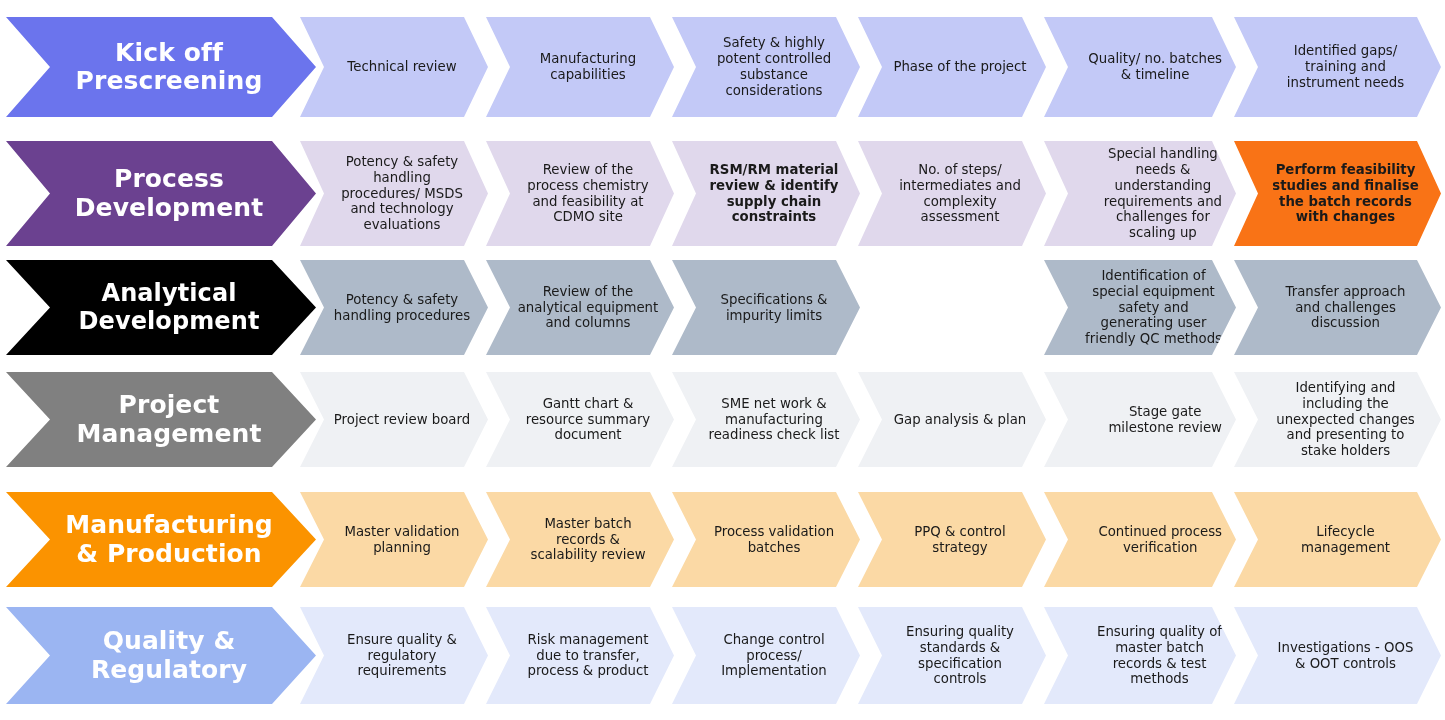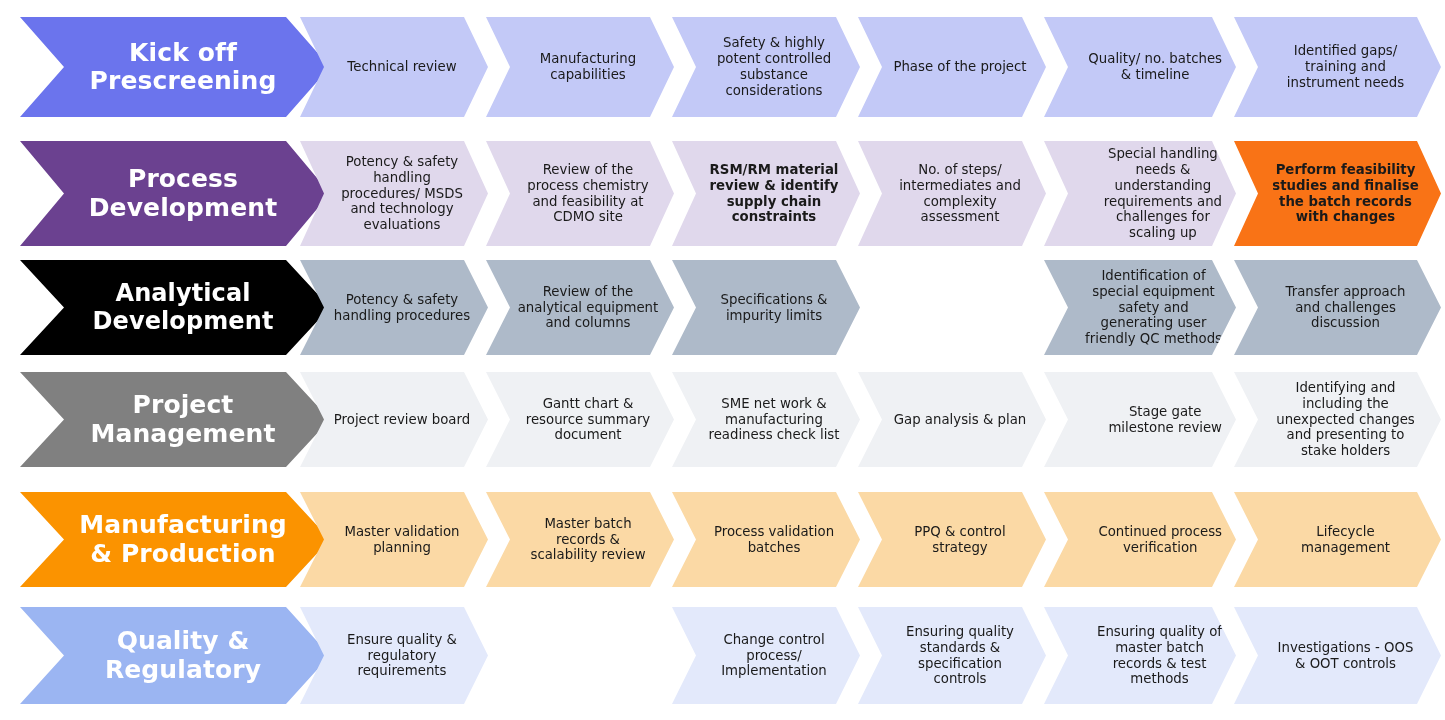--- a/index.html
+++ b/index.html
@@ -30,21 +30,21 @@
   .row-0 { top: 17px;  height: 100px; }
   .row-1 { height: 105px; top: 141px; }
   .row-2 { height: 95px;  top: 260px; }
   .row-3 { height: 95px;  top: 372px; }
   .row-4 { height: 95px;  top: 492px; }
   .row-5 { height: 97px;  top: 607px; }
 
   
   .cat {
     position: absolute;
-    left: 20px;
+    left: 6px;
     top: 0;
     width: 310px;
     height: 100%;
     display: flex;
     align-items: center;
     justify-content: center;
     box-sizing: border-box;
     padding-left: 46px;
     padding-right: 30px;
     -webkit-clip-path: polygon(0 0, calc(100% - 44px) 0, 100% 50%, calc(100% - 44px) 100%, 0 100%, 44px 50%);
@@ -298,20 +298,25 @@
     <div class="cat" style="background-color: rgb(155, 181, 242);">
       <div class="cat-label">Quality &amp;
 Regulatory</div>
     </div>
     <div class="steps">
       <div class="step s0" style="background-color: rgb(227, 233, 251);">
           <div class="step-label">Ensure quality &amp;
 regulatory
 requirements</div>
         </div>
+      <div class="step s1" style="background-color: rgb(227, 233, 251);">
+          <div class="step-label">Risk management
+due to transfer,
+process &amp; product</div>
+        </div>
       <div class="step s2" style="background-color: rgb(227, 233, 251);">
           <div class="step-label">Change control
 process/
 Implementation</div>
         </div>
       <div class="step s3" style="background-color: rgb(227, 233, 251);">
           <div class="step-label">Ensuring quality
 standards &amp;
 specification
 controls</div>

